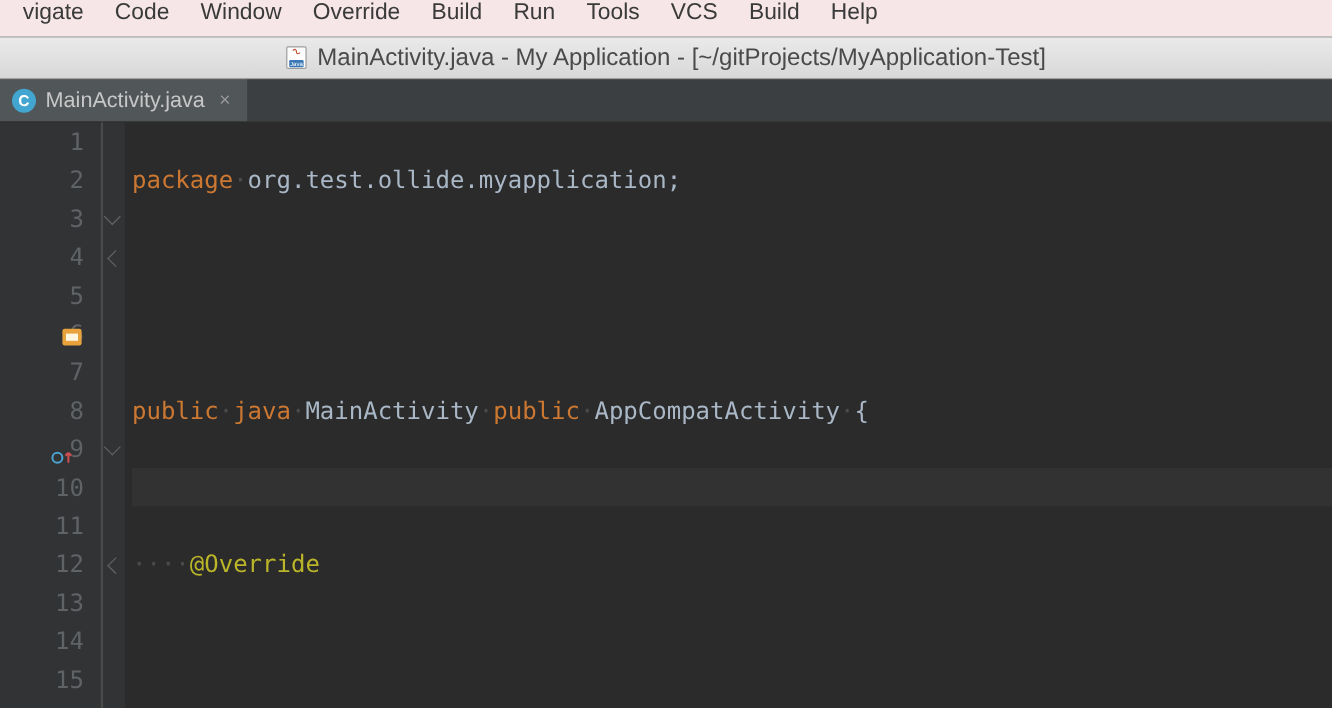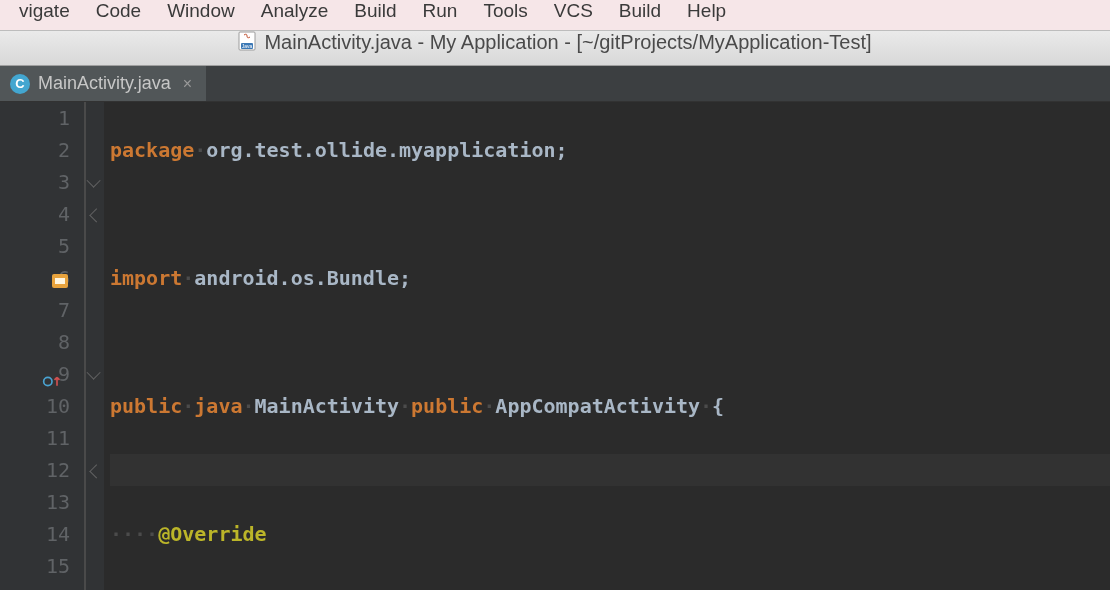--- a/index.html
+++ b/index.html
@@ -18,20 +18,21 @@
   }
   .menubar .item { padding: 0 13px; cursor: default; }
 
   
   .titlebar {
     height: 36px;
     background: linear-gradient(#eaeaea,#d8d8d8);
     border-top: 1px solid #bdbdbd;
     border-bottom: 1px solid #9f9f9f;
     display: flex;
+    align-items: center;
     justify-content: center;
     font-size: 20px;
     color: #4a4a4a;
     position: relative;
   }
   .titlebar .file-ico {
     width: 18px; height: 20px; margin-right: 8px;
     display: inline-flex; align-items: center; justify-content: center;
   }
   .titlebar .file-ico svg { width: 18px; height: 20px; }
@@ -120,40 +121,40 @@
     transform: rotate(-45deg) translateY(2px);
     opacity: .8;
   }
 
   .code {
     flex: 1;
     color: #a9b7c6;
     padding-left: 6px;
     white-space: pre;
   }
-  .code .row { height: 32px; font-weight: bold; }
+  .code .row { height: 32px; }
   .code .row.hl { background: #323232; }
 
   
   .kw   { color: #cc7832; }      
   .id   { color: #a9b7c6; }      
   .ann  { color: #bbb529; } 
   .pkg  { color: #a9b7c6; }
   .punc { color: #a9b7c6; } 
 
   .ws { color: #4b4b4b; }
 </style>
 </head>
 <body>
 
 <div class="menubar">
   <div class="item">vigate</div>
   <div class="item">Code</div>
   <div class="item">Window</div>
-  <div class="item">Analyze</div>
+  <div class="item">Override</div>
   <div class="item">Build</div>
   <div class="item">Run</div>
   <div class="item">Tools</div>
   <div class="item">VCS</div>
   <div class="item">Build</div>
   <div class="item">Help</div>
 </div>
 
 <div class="titlebar">
   <span class="file-ico">
@@ -231,21 +232,20 @@
         <span class="fold-end"></span>
       </div>
     <div class="frow"></div>
     <div class="frow"></div>
     <div class="frow"></div>
   </div>
 
   <div class="code">
 <div class="row"><span class="kw">package</span><span class="ws">·</span><span class="pkg">org.test.ollide.myapplication</span><span class="punc">;</span></div>
 <div class="row"></div>
-<div class="row"><span class="kw">import</span><span class="ws">·</span><span class="id">android.os.Bundle</span><span class="punc">;</span></div>
 <div class="row"></div>
 <div class="row"><span class="kw">public</span><span class="ws">·</span><span class="kw">java</span><span class="ws">·</span><span class="id">MainActivity</span><span class="ws">·</span><span class="kw">public</span><span class="ws">·</span><span class="id">AppCompatActivity</span><span class="ws">·</span><span class="punc">{</span></div>
 <div class="row hl"></div>
 <div class="row"><span class="ws">····</span><span class="ann">@Override</span></div>
 
 
 
 
 
 

